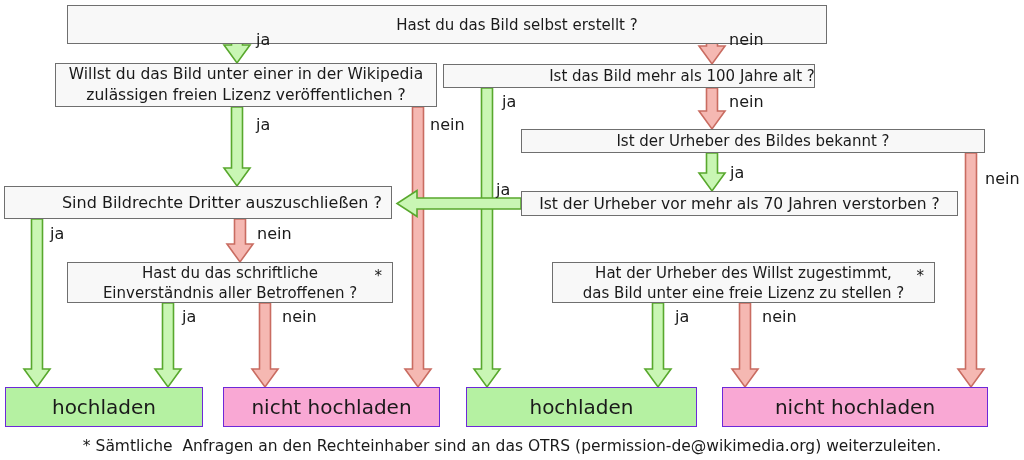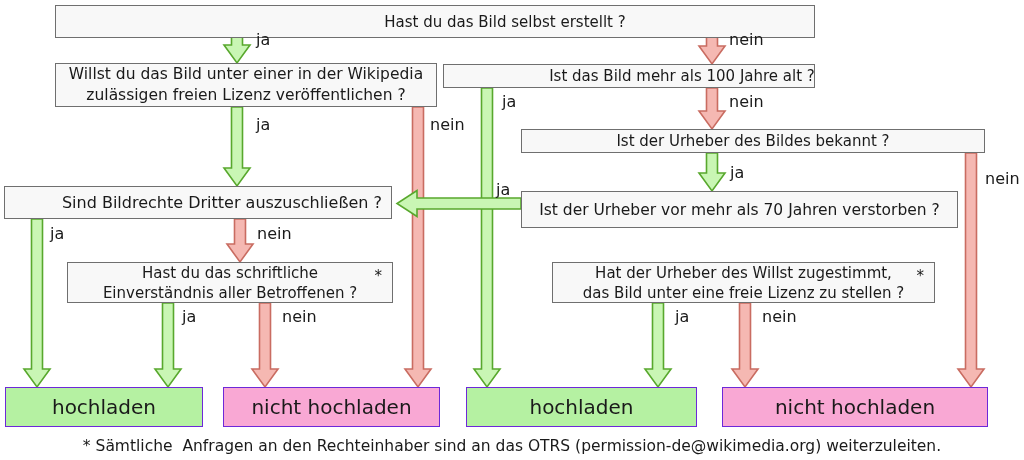--- a/index.html
+++ b/index.html
@@ -30,28 +30,28 @@
     box-sizing: border-box;
     display: flex;
     flex-direction: column;
     align-items: center;
     justify-content: center;
     font-size: 15px;
     line-height: 20px;
     white-space: nowrap;
     text-align: center;
   }
-  #q1 { left: 55px;  top: 5px;   width: 760px; height: 33px; }
+  #q1 { left: 67px;  top: 5px;   width: 760px; height: 39px; }
   #q1 .shift { transform: translateX(70px); }
   #q2 { left: 55px;  top: 63px;  width: 382px; height: 44px; font-size: 15.5px; line-height: 21px; }
   #q3 { left: 443px; top: 64px;  width: 372px; height: 24px; padding-left: 40px; }
   #q3 .shift { transform: translateX(33px); }
   #q4 { left: 521px; top: 129px; width: 464px; height: 24px; }
   #q5 { left: 4px;   top: 186px; width: 388px; height: 33px; font-size: 16px; padding-left: 48px; }
-  #q6 { left: 521px; top: 191px; width: 437px; height: 37px; font-size: 15.5px; }
+  #q6 { left: 521px; top: 191px; width: 437px; height: 25px; font-size: 15.5px; }
   #q7 { left: 67px;  top: 262px; width: 326px; height: 41px; }
   #q8 { left: 552px; top: 262px; width: 383px; height: 41px; }
   .asterisk {
     position: absolute;
     right: 10px;
     top: 3px;
     font-size: 15px;
   }
 
   .res {

